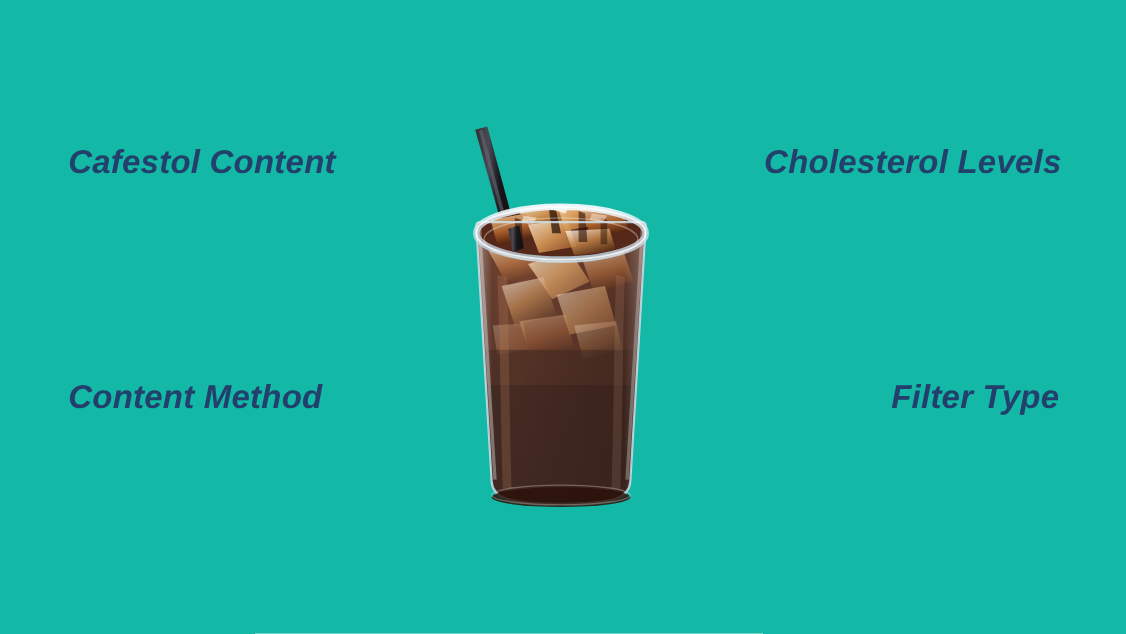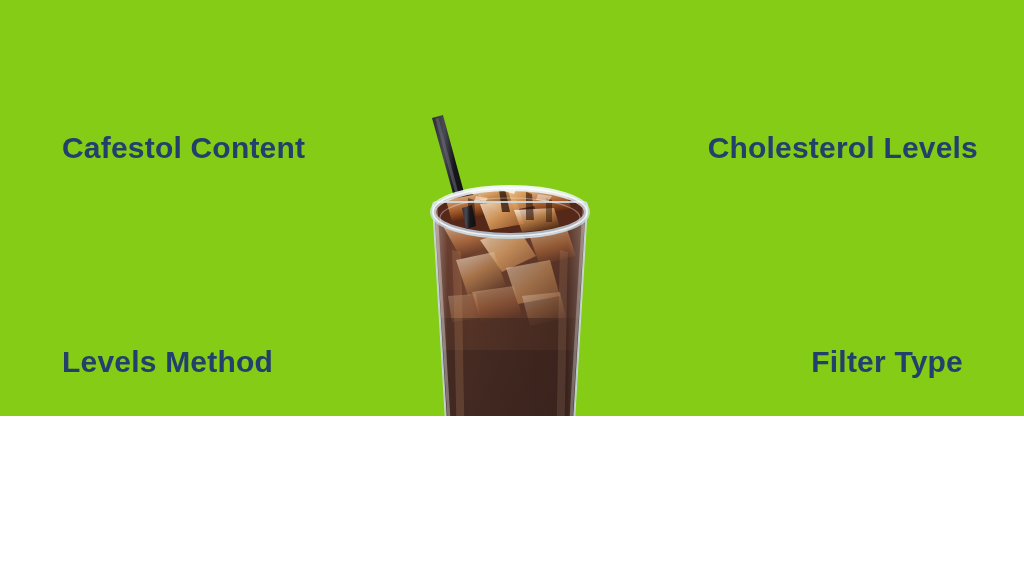--- a/index.html
+++ b/index.html
@@ -8,38 +8,39 @@
   }
   body {
     width: 1024px;
     height: 576px;
     overflow: hidden;
     font-family: "Liberation Sans", sans-serif;
   }
   .slide {
     position: relative;
     width: 1024px;
-    height: 416px;
-    background: #84cc16;
+    height: 576px;
+    background: #14b8a6;
     overflow: hidden;
+    font-style: italic;
   }
 
   
   .label {
     position: absolute;
     font-family: "Liberation Sans", sans-serif;
     font-weight: bold;
     font-size: 30px;
     letter-spacing: 0.2px;
     color: #22406b;
     white-space: nowrap;
     line-height: 1;
   }
   .label.tl { left: 62px;  top: 133px; }
-  .label.tr { right: 46px; top: 133px; text-align: right; }
+  .label.tr { right: 59px; top: 133px; text-align: right; }
   .label.bl { left: 62px;  top: 347px; }
   .label.br { right: 61px; top: 347px; }
 
   
   .photo {
     position: absolute;
     left: 410px;
     top: 100px;
     width: 200px;
     height: 370px;
@@ -48,21 +49,21 @@
 </style>
 </head>
 <body>
 
 <div class="slide">
 
   <div class="label tl">Cafestol Content</div>
 
   <div class="label tr">Cholesterol Levels</div>
 
-  <div class="label bl">Levels Method</div>
+  <div class="label bl">Content Method</div>
 
   <div class="label br">Filter Type</div>
 
   <div class="photo">
     <svg viewBox="0 0 200 370" xmlns="http://www.w3.org/2000/svg">
       <defs>
 
         <linearGradient id="coffeeBody" x1="0" y1="0" x2="1" y2="0">
           <stop offset="0" stop-color="#38190f"></stop>
           <stop offset="0.10" stop-color="#4d2315"></stop>

